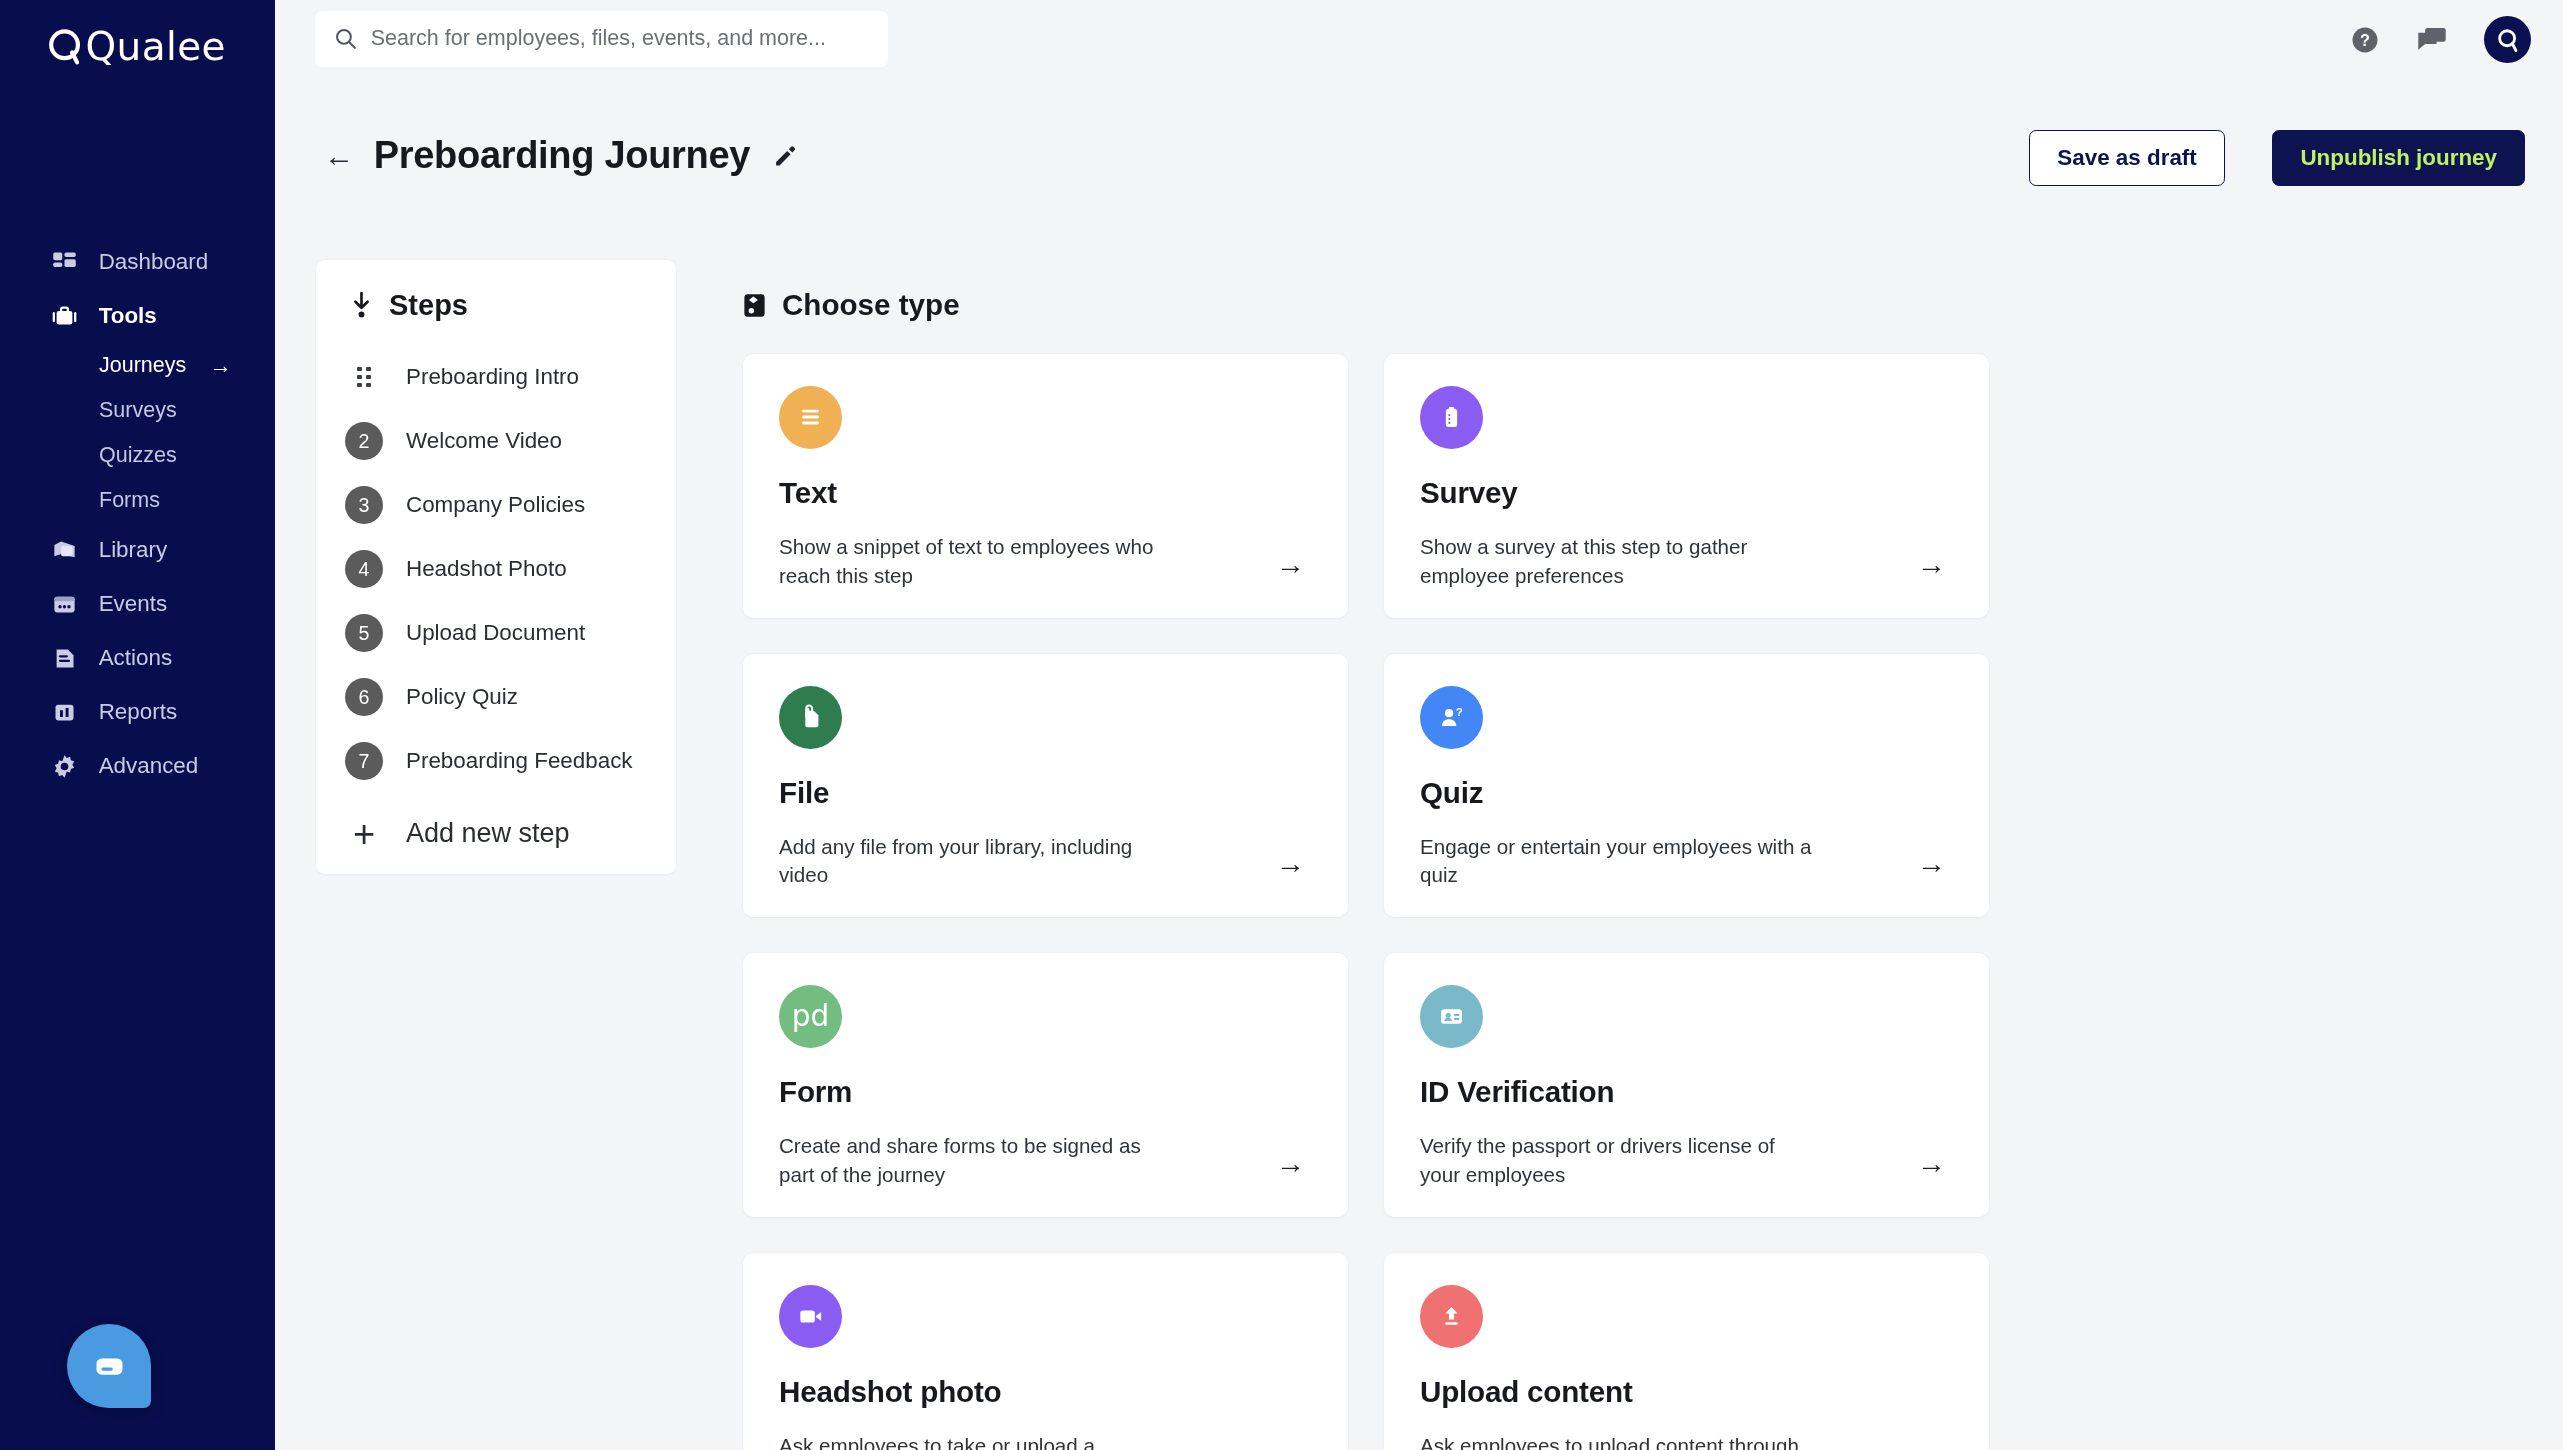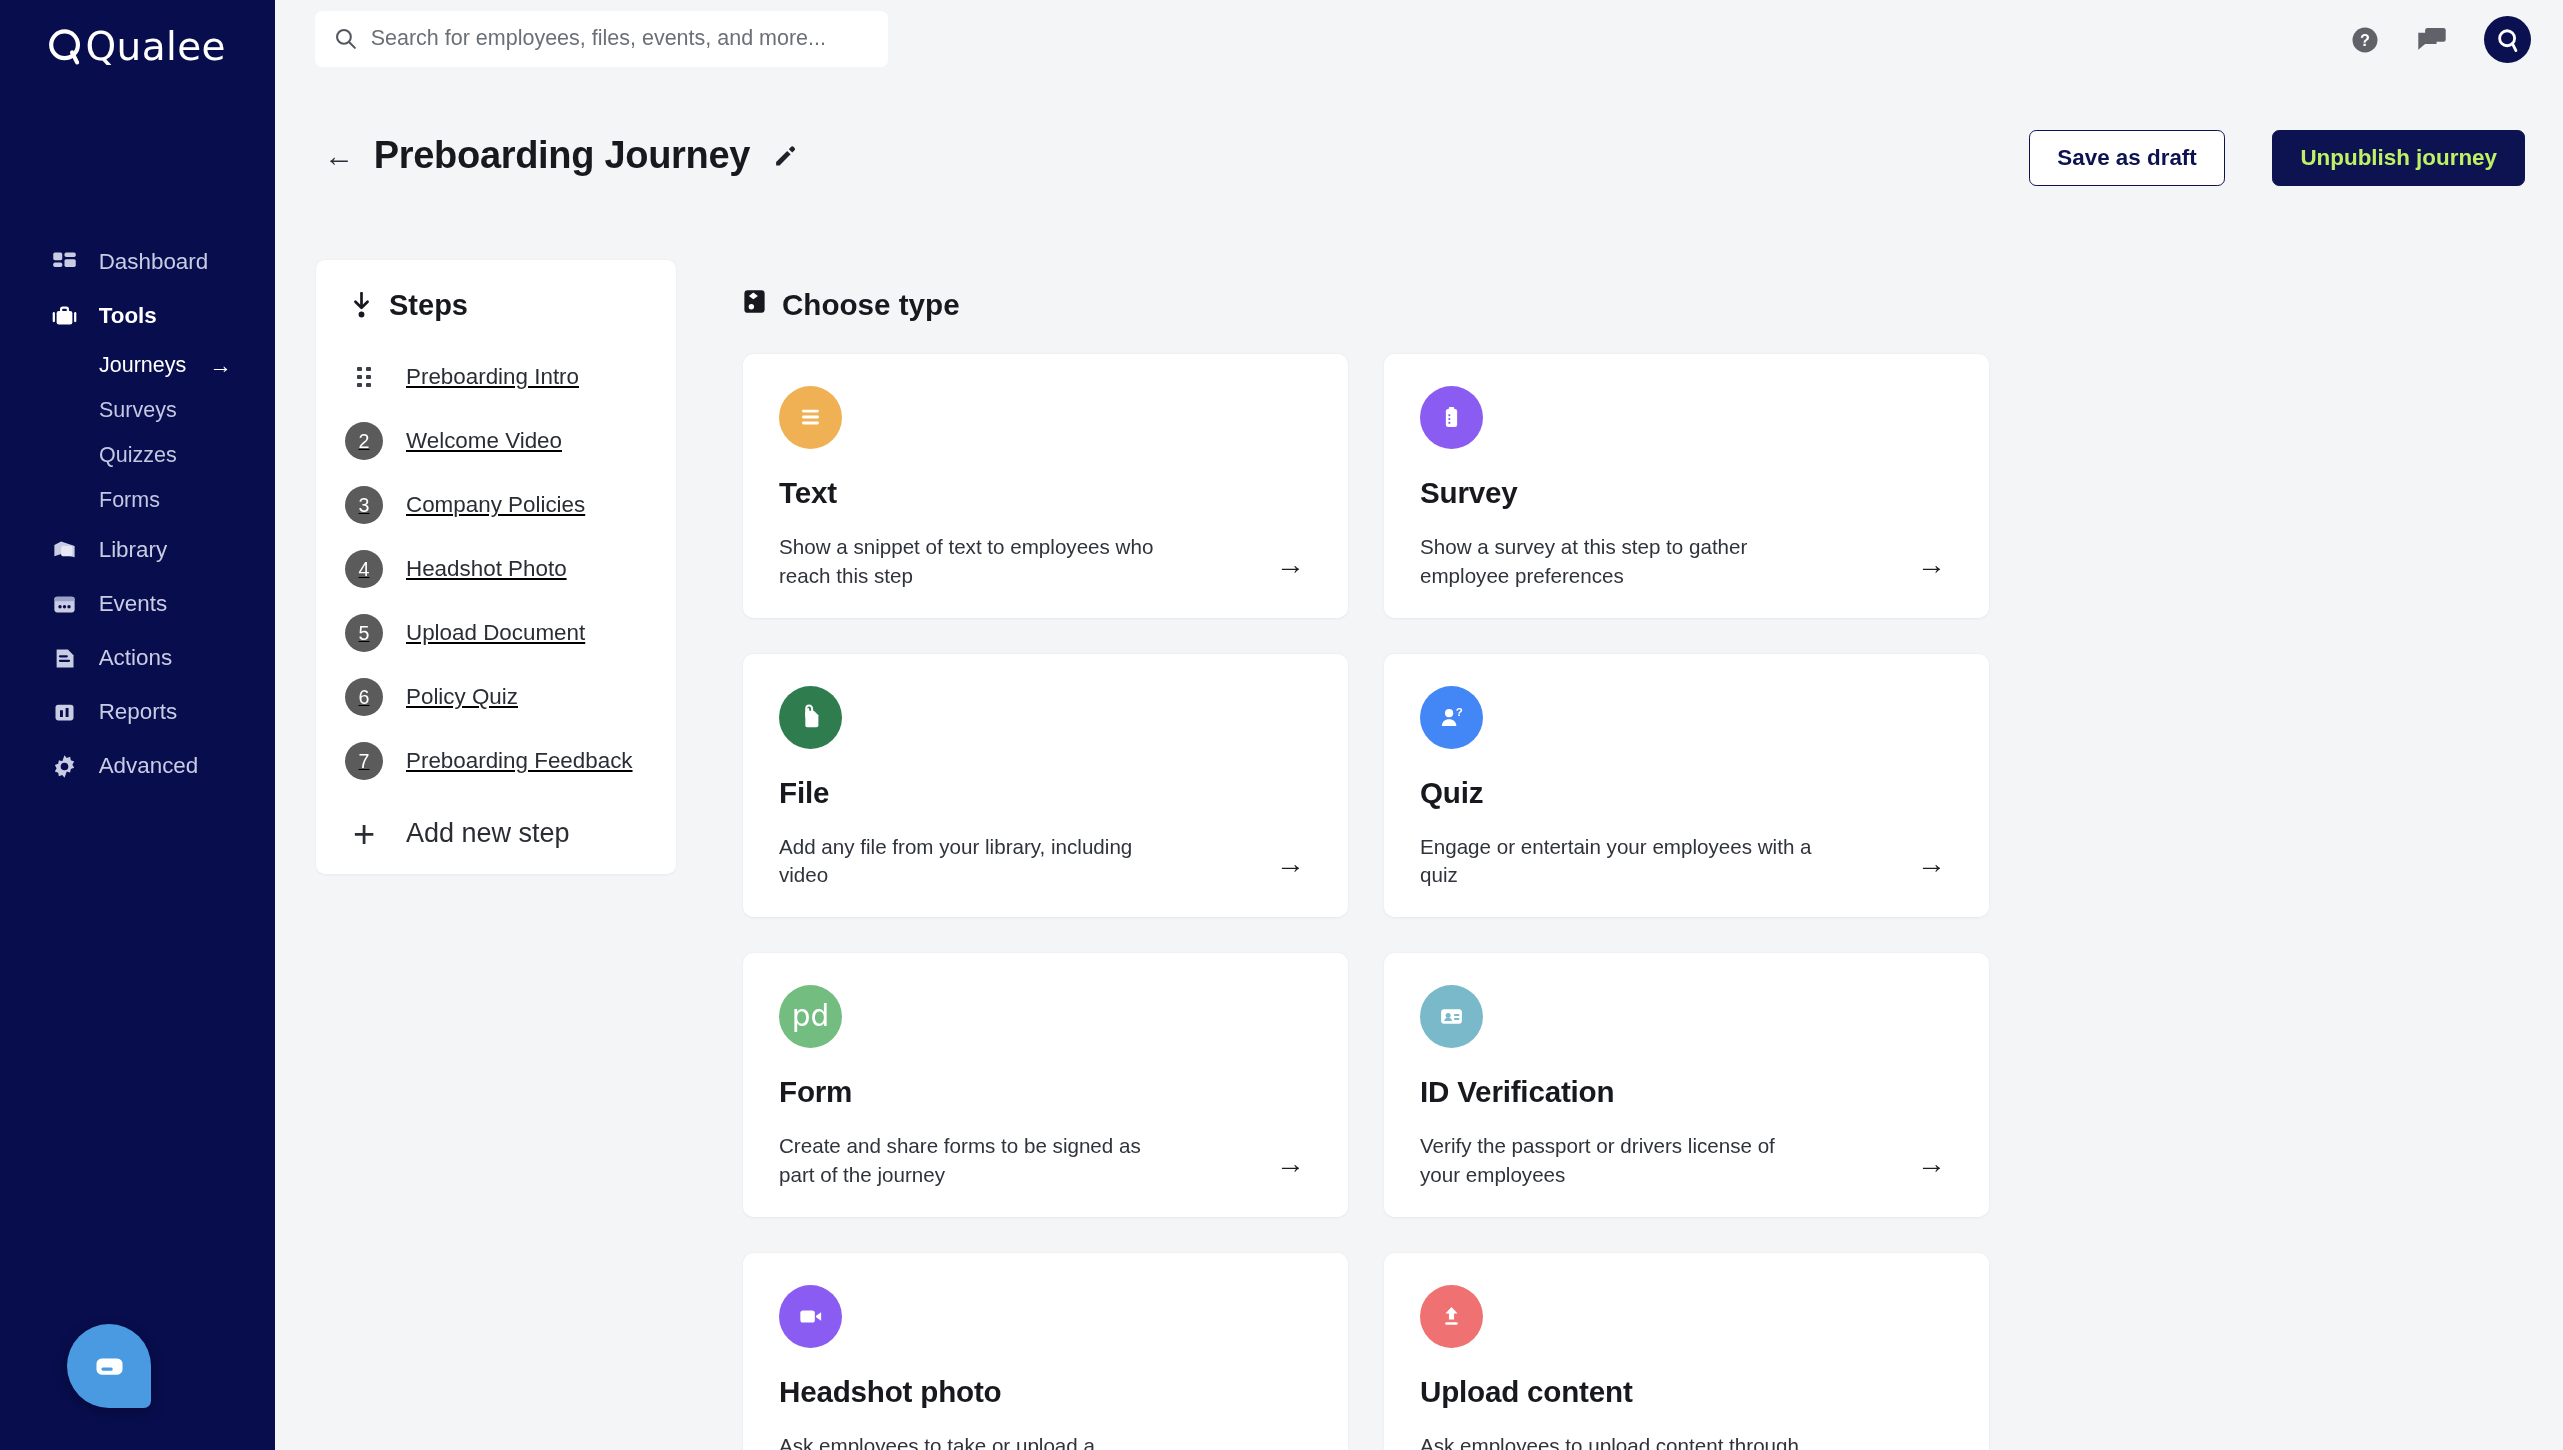--- a/index.html
+++ b/index.html
@@ -141,21 +141,21 @@
   }
   .steps-head {
     display: flex; align-items: center;
     padding-left: 34px; margin-bottom: 23px;
   }
   .steps-head-ico { margin-right: 16px; display: flex; }
   .steps-title { font-size: 29px; font-weight: bold; color: #17191f; }
 
   .step-row {
     display: flex; align-items: center;
-    height: 64px; padding-left: 29px; cursor: pointer; text-decoration: underline;
+    height: 64px; padding-left: 29px; cursor: pointer;
   }
   .step-badge {
     width: 38px; height: 38px; border-radius: 50%;
     background: #5b5b5b; color: #ffffff;
     font-size: 19.7px;
     display: flex; align-items: center; justify-content: center;
     flex: 0 0 38px; margin-right: 23px;
   }
   .step-handle {
     width: 38px; height: 38px; flex: 0 0 38px; margin-right: 23px;
@@ -174,21 +174,21 @@
     display: flex; align-items: center; justify-content: center;
     font-size: 38px; color: #2a2d34; font-weight: 300; line-height: 1;
   }
   .add-step-label { font-size: 27px; color: #2a2d34; }
 
   
   .choose-area {
     position: absolute; left: 743px; top: 288px;
     width: 1245px;
   }
-  .choose-head { display: flex; align-items: flex-start; margin-bottom: 32px; }
+  .choose-head { display: flex; align-items: center; margin-bottom: 32px; }
   .choose-head-ico { margin-right: 16px; display: flex; }
   .choose-title { font-size: 29.6px; font-weight: bold; color: #17191f; }
 
   .card-grid {
     display: grid;
     grid-template-columns: 605px 605px;
     gap: 36px 36px;
   }
   .card {
     background: #ffffff; border-radius: 10.7px;

